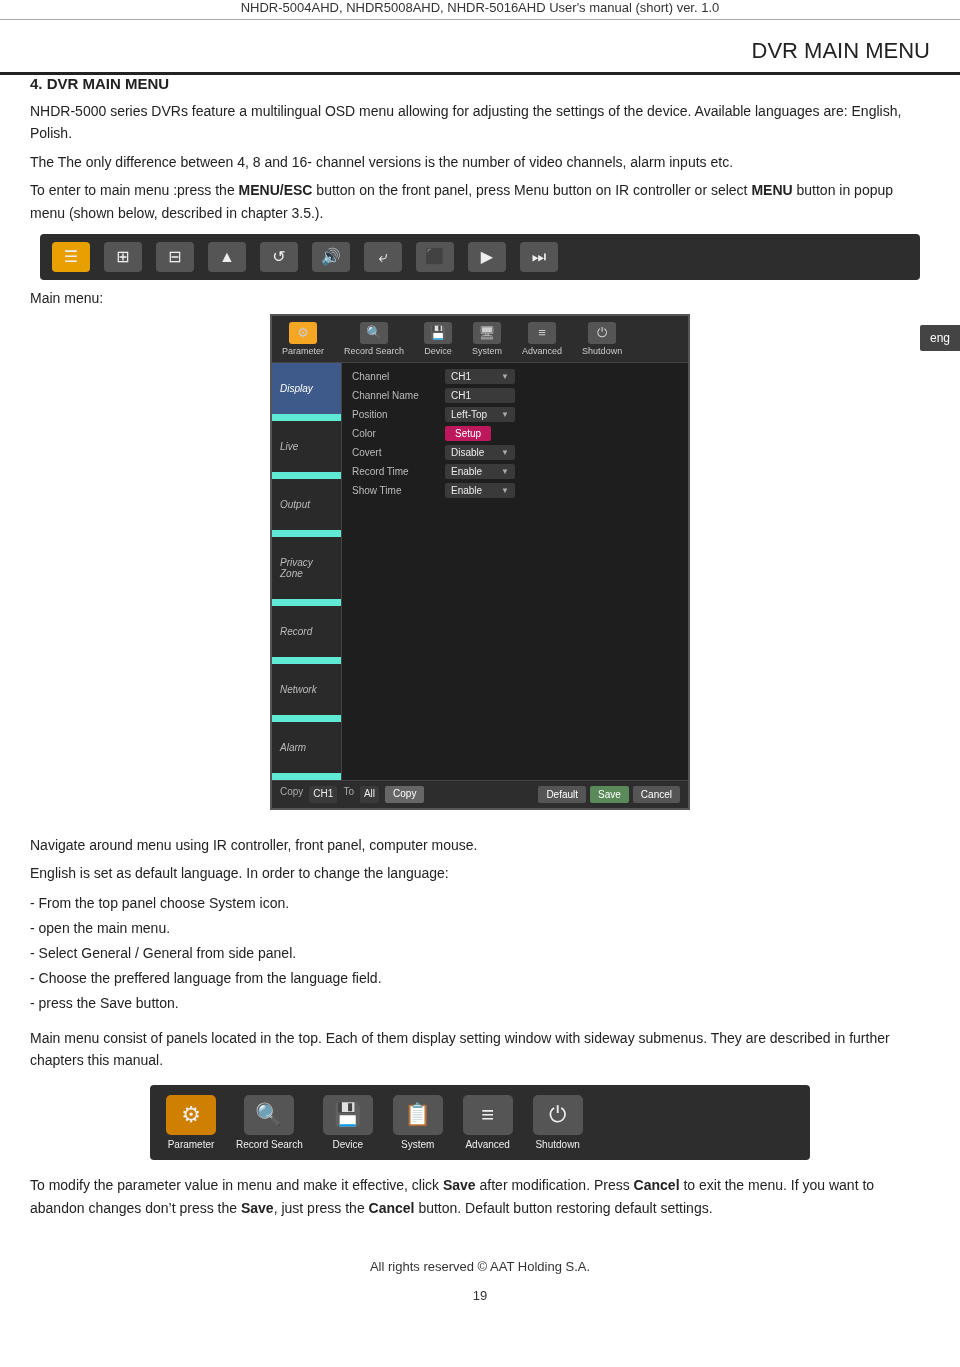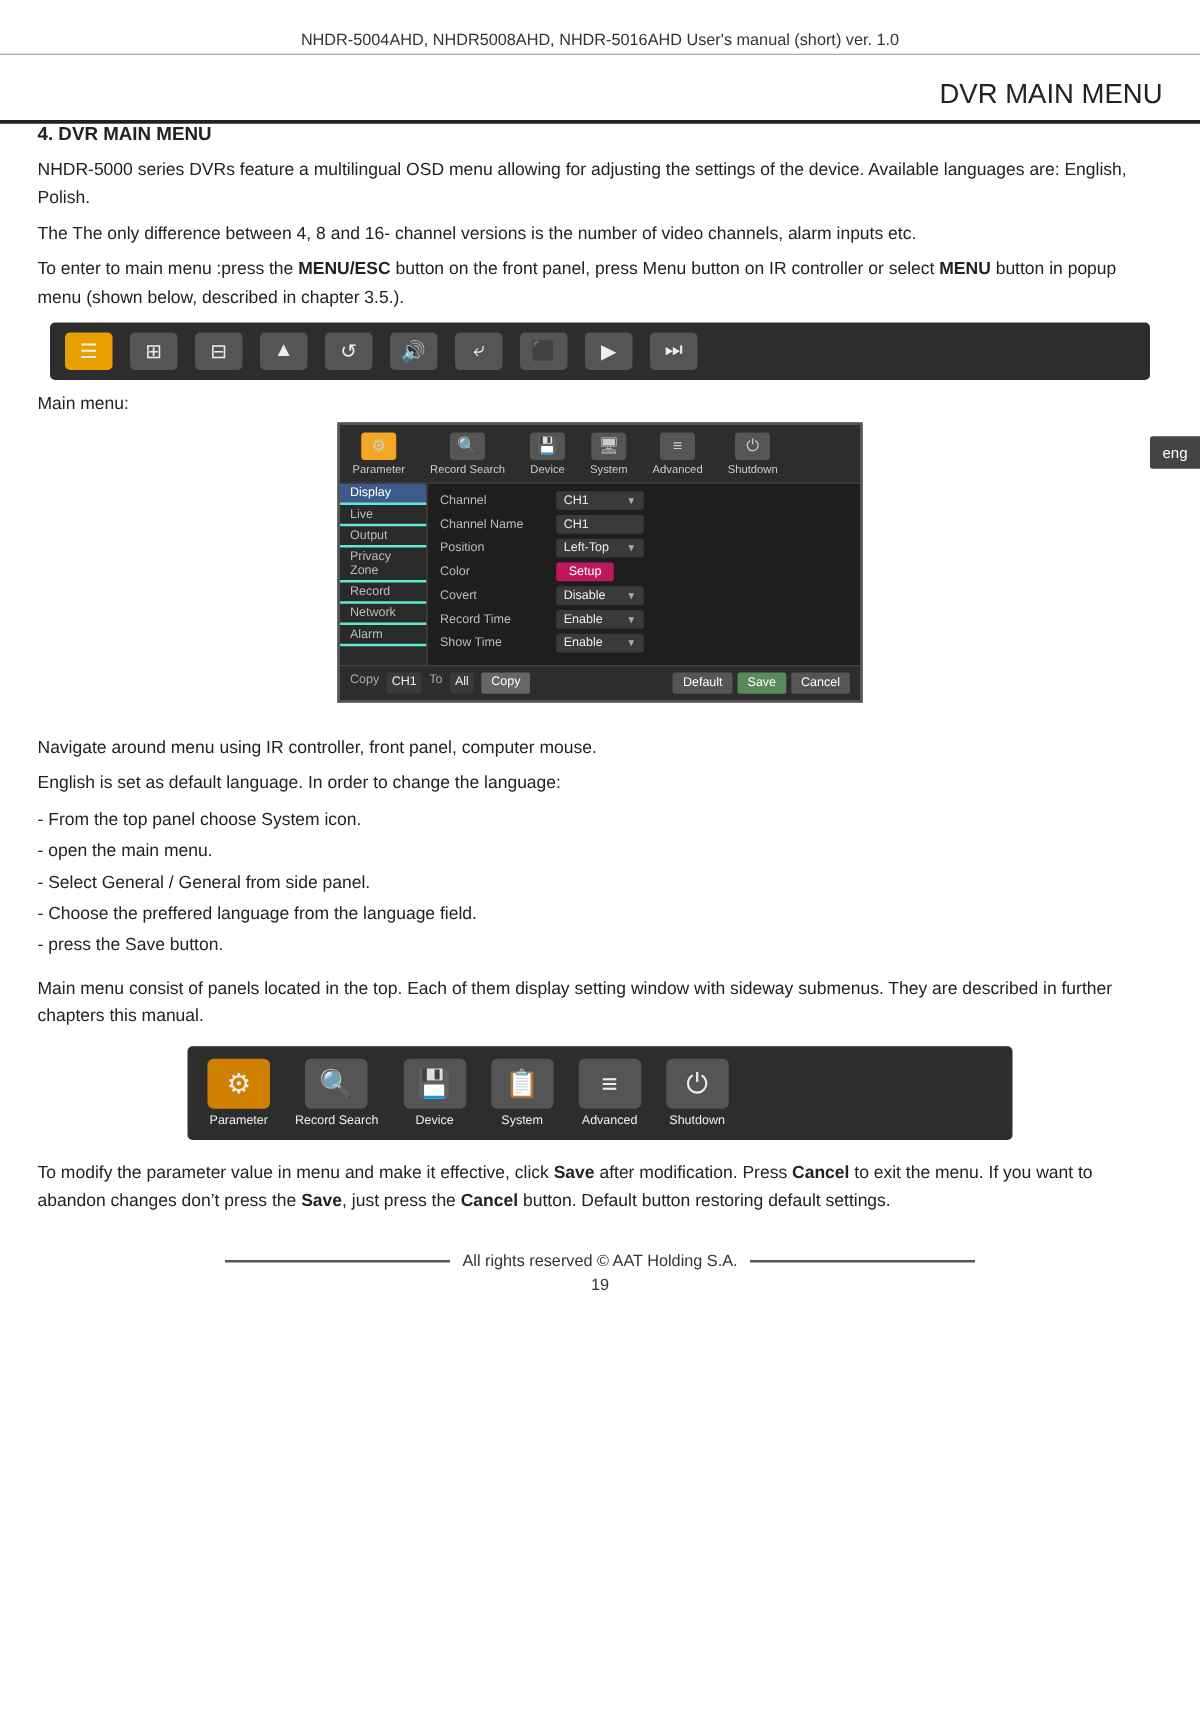--- a/index.html
+++ b/index.html
@@ -10,21 +10,21 @@
       font-size: 14px;
       color: #222;
       background: #fff;
       padding: 0;
     }
 
     .page-header {
       text-align: center;
       font-size: 13px;
       color: #333;
-      padding: 24px 20px 4px 20px;
+      padding: 0 20px 4px 20px;
       border-bottom: 1px solid #aaa;
     }
 
     .dvr-title-bar {
       text-align: right;
       font-size: 22px;
       font-weight: normal;
       padding: 18px 30px 8px 30px;
       border-bottom: 3px solid #222;
     }
@@ -95,25 +95,26 @@
       display: flex;
     }
 
     .dvr-screenshot .sidebar {
       width: 70px;
       background: #2a2a2a;
       border-right: 1px solid #444;
     }
 
     .dvr-screenshot .sidebar-item {
-      padding: 2px 8px;
+      padding: 20px 8px;
       font-size: 10px;
       color: #bbb;
       cursor: pointer;
-      border-bottom: 2px solid #5eead4;
+      border-bottom: 7px solid #5eead4;
+      font-style: italic;
     }
 
     .dvr-screenshot .sidebar-item.active {
       background: #3d5a8a;
       color: #fff;
     }
 
     .dvr-screenshot .main-content {
       flex: 1;
       padding: 6px 10px;
@@ -231,20 +232,21 @@
       padding: 10px 30px;
       margin-top: 20px;
     }
 
     .footer-line {
       display: flex;
       align-items: center;
       gap: 10px;
       justify-content: center;
       margin-bottom: 4px;
+      flex-direction: column;
     }
 
     .footer-line .line-seg {
       flex: 1;
       height: 2px;
       background: #555;
       max-width: 180px;
     }
 
     

